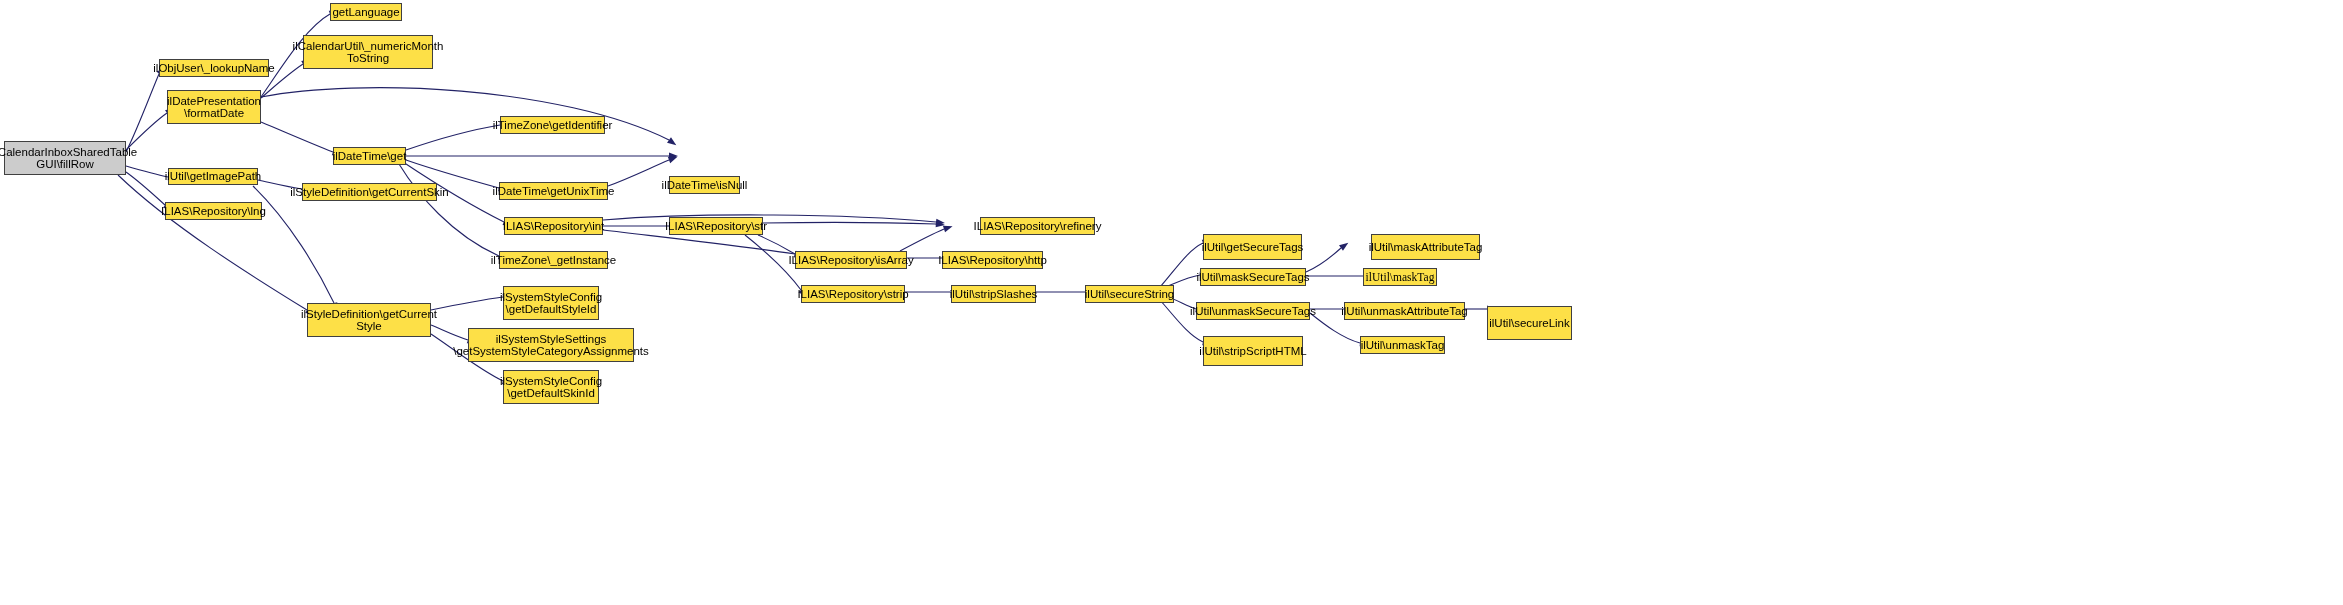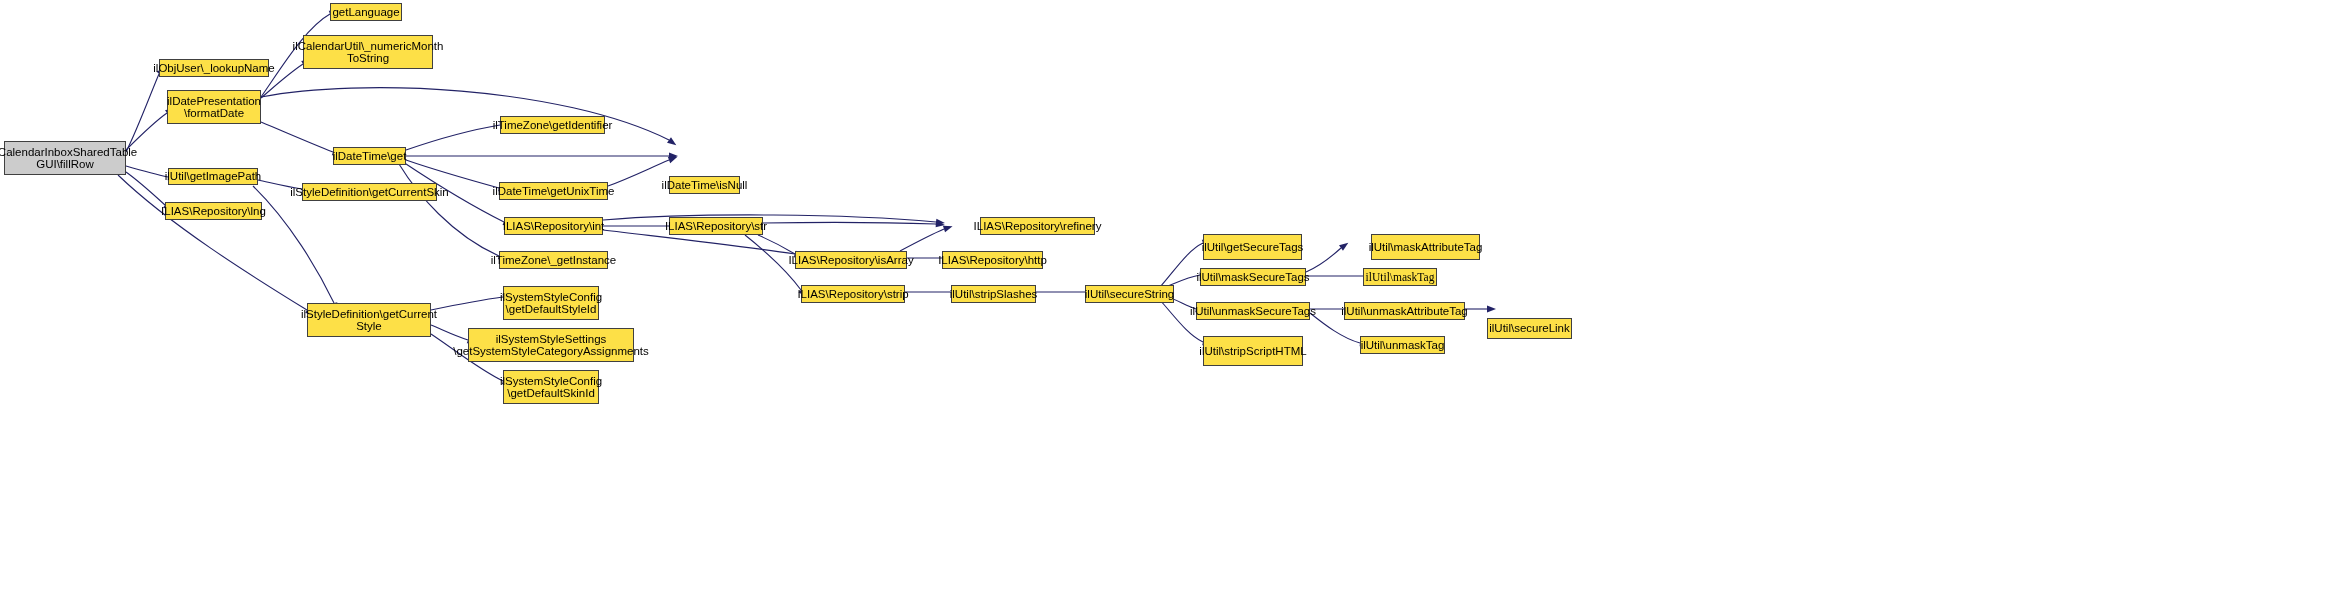--- a/index.html
+++ b/index.html
@@ -167,14 +167,14 @@
     <div class="gnode" style="left: 936px; top: 217px; width: 115px; height: 18px; margin-left: 44px;">ILIAS\Repository\refinery</div>
     <div class="gnode" style="left: 1085px; top: 285px; width: 89px; height: 18px;">ilUtil\secureString</div>
     <div class="gnode" style="left: 1203px; top: 234px; width: 99px; height: 26px;">ilUtil\getSecureTags</div>
     <div class="gnode" style="left: 1200px; top: 268px; width: 106px; height: 18px;">ilUtil\maskSecureTags</div>
     <div class="gnode" style="left: 1196px; top: 302px; width: 114px; height: 18px;">ilUtil\unmaskSecureTags</div>
     <div class="gnode" style="left: 1203px; top: 336px; width: 100px; height: 30px;">ilUtil\stripScriptHTML</div>
     <div class="gnode" style="left: 1371px; top: 234px; width: 109px; height: 26px;">ilUtil\maskAttributeTag</div>
     <div class="gnode" style="left: 1363px; top: 268px; width: 74px; height: 18px; font-family: Liberation Serif, serif;">ilUtil\maskTag</div>
     <div class="gnode" style="left: 1344px; top: 302px; width: 121px; height: 18px;">ilUtil\unmaskAttributeTag</div>
     <div class="gnode" style="left: 1360px; top: 336px; width: 85px; height: 18px;">ilUtil\unmaskTag</div>
-    <div class="gnode" style="left: 1487px; top: 318px; width: 85px; height: 21px;">ilUtil\secureLink</div>
+    <div class="gnode" style="left: 1487px; top: 306px; width: 85px; height: 34px;">ilUtil\secureLink</div>
   </div>
 
 </body></html>

